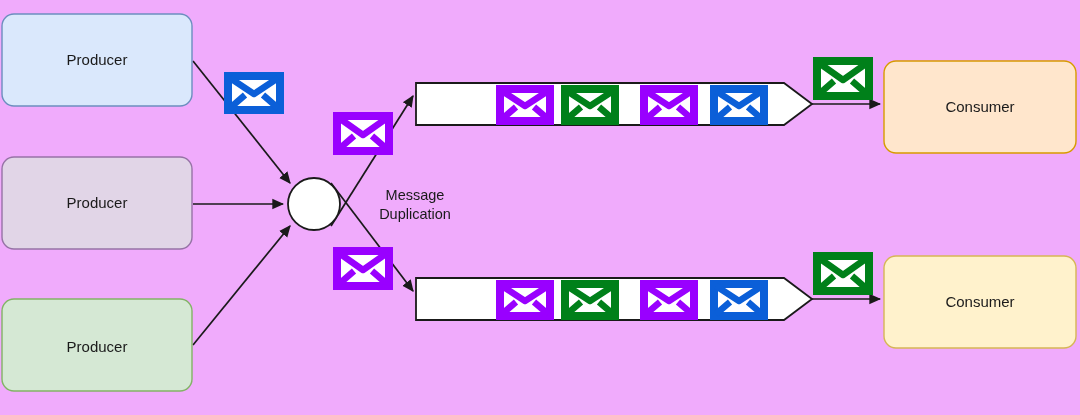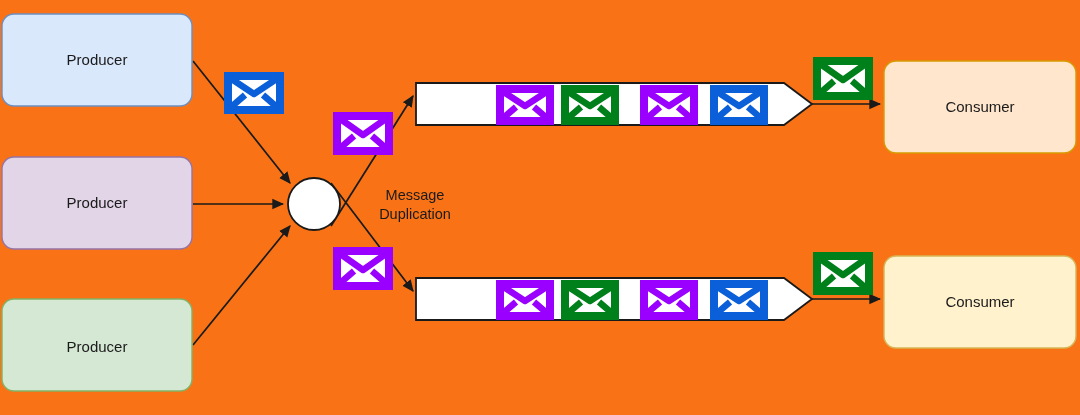--- a/index.html
+++ b/index.html
@@ -11,21 +11,21 @@
   body {
     width: 1080px;
     height: 415px;
     overflow: hidden;
     font-family: "Liberation Sans", sans-serif;
   }
   #diagram-root {
     position: relative;
     width: 1080px;
     height: 415px;
-    background: #f97316;
+    background: #f0abfc;
   }
   svg#diagram-svg {
     display: block;
     width: 1080px;
     height: 415px;
   }
   .node-label {
     font-family: "Liberation Sans", sans-serif;
     font-size: 15px;
     fill: #1a1a1a;

